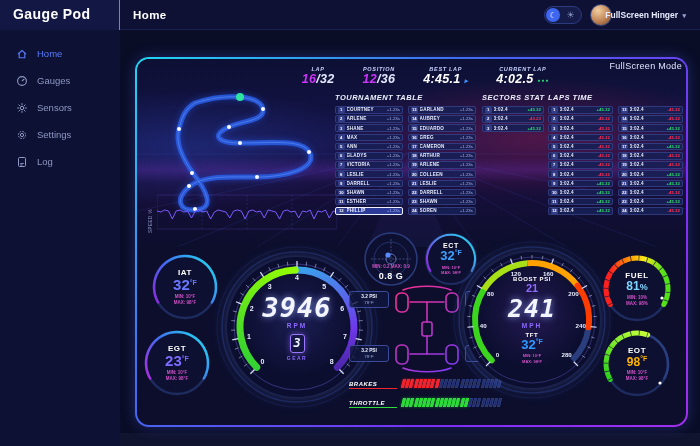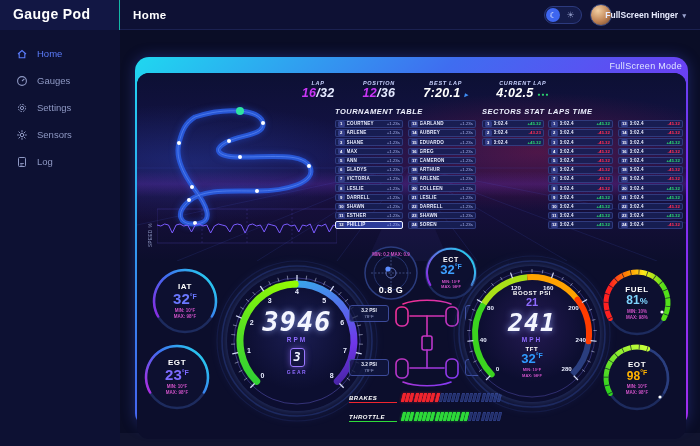--- a/index.html
+++ b/index.html
@@ -22,21 +22,21 @@
   
   .sidebar{position:absolute;top:30px;left:0;width:120px;bottom:0;background:#0d1133;padding-top:10px;z-index:4;}
   .side-item{display:flex;align-items:center;gap:9px;height:27px;padding-left:16px;font-size:9.5px;color:#8f99c4;cursor:pointer;}
   .side-item.active{color:#5b7cfa;}
   .side-item svg{flex:0 0 auto;}
   .fullscreen{position:absolute;top:38px;right:18px;font-size:9px;color:#dfe5ff;letter-spacing:.3px;cursor:pointer;z-index:4;margin-top:23px;}
   .footer{position:absolute;left:120px;right:0;bottom:0;height:13px;background:#11142f;}
   
   .panel{position:absolute;left:135px;top:57px;width:553px;height:370px;border-radius:14px;padding:2px;
     background:linear-gradient(135deg,#1fd8f0,#3f6df0 35%,#7b2ff5 72%,#a22ef0);box-shadow:0 0 14px rgba(70,90,230,.35);}
-  .panel-inner{position:relative;width:100%;height:100%;border-radius:12px;background:#0c0e2c;overflow:hidden;margin-top:14px;}
+  .panel-inner{position:relative;width:100%;height:100%;border-radius:12px;background:#0c0e2c;overflow:hidden;}
   .scene{position:absolute;top:0;left:0;right:0;height:188px;
     background:
       radial-gradient(ellipse 55% 45% at 73% 42%, rgba(195,30,75,.33), transparent 70%),
       radial-gradient(ellipse 50% 45% at 10% 48%, rgba(45,75,190,.35), transparent 70%),
       linear-gradient(180deg,#0d1034 0%,#151349 45%,#1a0f40 60%,#0c0e2c 100%);}
   .scene::after{content:"";position:absolute;left:0;right:0;top:98px;height:26px;
     background:linear-gradient(180deg,transparent,rgba(135,60,225,.22),transparent);}
   .roadlines{position:absolute;top:0;left:0;}
   
   .stats-bar{position:absolute;top:7px;left:0;right:0;display:flex;justify-content:center;gap:28px;padding-left:28px;z-index:3;}
@@ -144,31 +144,31 @@
   </div>
   <div class="side-item">
     <svg width="12" height="12" viewBox="0 0 12 12">
         <circle cx="6" cy="6" r="4.4" fill="none" stroke="currentColor" stroke-width="1.1"></circle>
         <path d="M6 6 L8.4 3.8" stroke="currentColor" stroke-width="1.1"></path>
       </svg>
     <span>Gauges</span>
   </div>
   <div class="side-item">
     <svg width="12" height="12" viewBox="0 0 12 12">
+        <circle cx="6" cy="6" r="1.7" fill="none" stroke="currentColor" stroke-width="1"></circle>
+        <path d="M6 1.2 V3.3 M6 8.7 V10.8 M1.2 6 H3.3 M8.7 6 H10.8 M2.6 2.6 L4.1 4.1 M7.9 7.9 L9.4 9.4 M9.4 2.6 L7.9 4.1 M4.1 7.9 L2.6 9.4" stroke="currentColor" stroke-width="1"></path>
+      </svg>
+    <span>Sensors</span>
+  </div>
+  <div class="side-item">
+    <svg width="12" height="12" viewBox="0 0 12 12">
         <circle cx="6" cy="6" r="1.6" fill="none" stroke="currentColor" stroke-width="1"></circle>
         <circle cx="6" cy="6" r="3.6" fill="none" stroke="currentColor" stroke-width="1" stroke-dasharray="1.6 1.2"></circle>
       </svg>
     <span>Settings</span>
-  </div>
-  <div class="side-item">
-    <svg width="12" height="12" viewBox="0 0 12 12">
-        <circle cx="6" cy="6" r="1.7" fill="none" stroke="currentColor" stroke-width="1"></circle>
-        <path d="M6 1.2 V3.3 M6 8.7 V10.8 M1.2 6 H3.3 M8.7 6 H10.8 M2.6 2.6 L4.1 4.1 M7.9 7.9 L9.4 9.4 M9.4 2.6 L7.9 4.1 M4.1 7.9 L2.6 9.4" stroke="currentColor" stroke-width="1"></path>
-      </svg>
-    <span>Sensors</span>
   </div>
   <div class="side-item">
     <svg width="12" height="12" viewBox="0 0 12 12">
         <rect x="2.5" y="1.5" width="7" height="9" rx="1" fill="none" stroke="currentColor" stroke-width="1"></rect>
         <path d="M4.2 7.5 H7.8 M4.2 9 H6.5" stroke="currentColor" stroke-width=".9"></path>
       </svg>
     <span>Log</span>
   </div>
 </div>
 
@@ -199,21 +199,21 @@
     <div class="stat">
       <div class="stat-label">LAP</div>
       <div class="stat-value"><span class="stat-accent">16</span><span class="stat-total">/32</span></div>
     </div>
     <div class="stat">
       <div class="stat-label">POSITION</div>
       <div class="stat-value"><span class="stat-accent">12</span><span class="stat-total">/36</span></div>
     </div>
     <div class="stat">
       <div class="stat-label">BEST LAP</div>
-      <div class="stat-value"><span>7:20.1</span> <span class="best-marker">▸</span></div>
+      <div class="stat-value"><span>4:45.1</span> <span class="best-marker">▸</span></div>
     </div>
     <div class="stat">
       <div class="stat-label">CURRENT LAP</div>
       <div class="stat-value"><span>4:02.5</span> <span class="live-dots">●●●</span></div>
     </div>
   </div>
 
   <svg class="track-svg" width="190" height="135" viewBox="0 0 190 135">
     <path id="trackPath" d="M50 14 C80 4,115 6,118 20 C120 32,96 32,84 38 C66 46,72 54,95 54 C130 54,158 50,165 64 C172 80,140 88,112 88 C84 88,58 86,44 98 C30 110,34 122,50 121 C72 120,60 100,48 84 C38 70,30 54,34 40 C37 28,40 20,50 14 Z" fill="none" stroke="#2a5ce0" stroke-width="5" stroke-linejoin="round" opacity=".9"></path>
     <path d="M50 14 C80 4,115 6,118 20 C120 32,96 32,84 38 C66 46,72 54,95 54 C130 54,158 50,165 64 C172 80,140 88,112 88 C84 88,58 86,44 98 C30 110,34 122,50 121 C72 120,60 100,48 84 C38 70,30 54,34 40 C37 28,40 20,50 14 Z" fill="none" stroke="#6e9bff" stroke-width="1" opacity=".5"></path>
@@ -643,21 +643,21 @@
 
   <div class="sg g-gforce">
     <svg viewBox="0 0 56 56">
       <circle cx="28" cy="28" r="26" fill="#0d1030" stroke="#2b3c7e" stroke-width="1.5"></circle>
       <circle cx="28" cy="28" r="17" fill="none" stroke="#2b3c7e" stroke-width=".8"></circle>
       <line x1="28" y1="8" x2="28" y2="48" stroke="#51629f" stroke-width=".7" stroke-dasharray="2 1.5"></line>
       <line x1="8" y1="28" x2="48" y2="28" stroke="#51629f" stroke-width=".7" stroke-dasharray="2 1.5"></line>
       <circle cx="28" cy="28" r="5" fill="none" stroke="#6b7cc9" stroke-width=".8"></circle>
       <circle cx="25" cy="24" r="2.6" fill="#5b8cff"></circle>
     </svg>
-    <div class="sg-content" style="justify-content:space-between;padding:7px 0 6px 0;">
+    <div class="sg-content" style="justify-content:flex-end;padding:7px 0 6px 0;">
       <div class="sg-minmax"><span>MIN: 0.2</span> <span>MAX: 0.9</span></div>
       <div class="gvalue">0.8 G</div>
     </div>
   </div>
 
   <div class="sg g-ect">
     <svg viewBox="0 0 56 56">
           <defs>
             <linearGradient id="ectGrad" x1="48" y1="8" x2="8" y2="42" gradientUnits="userSpaceOnUse">
       <stop offset="0" stop-color="#25d3ee"></stop>

